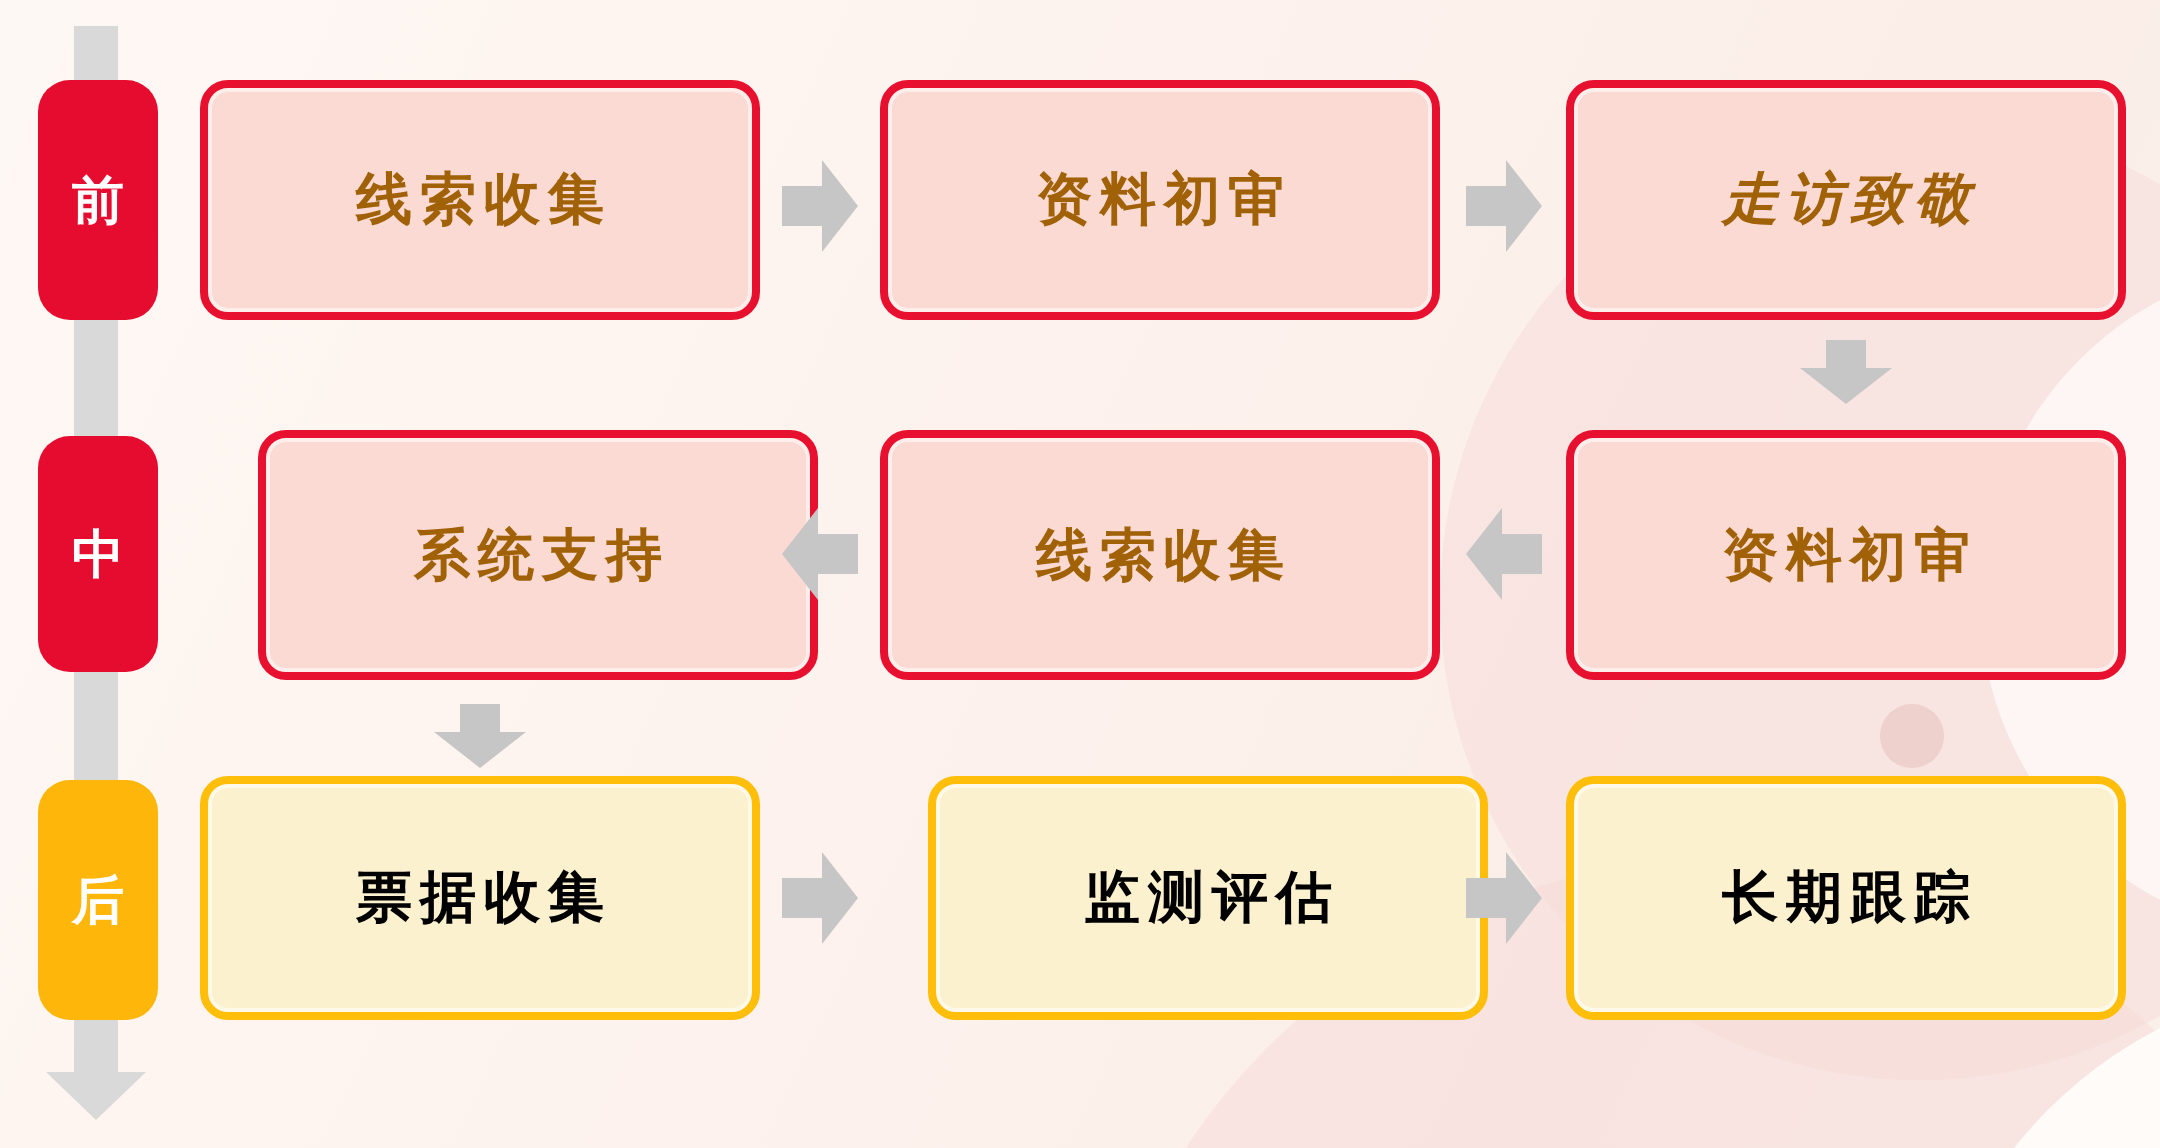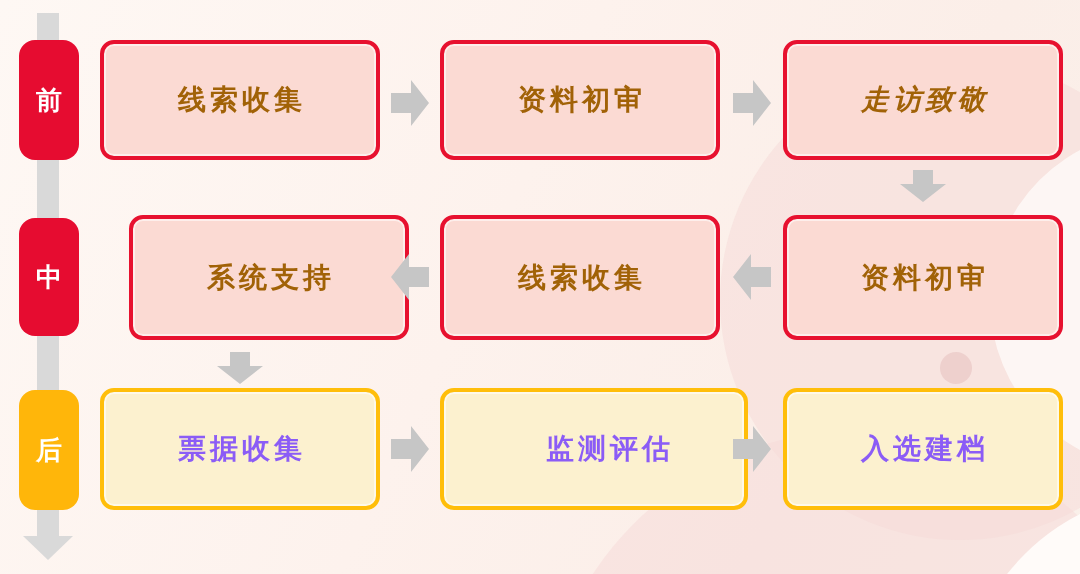--- a/index.html
+++ b/index.html
@@ -13,21 +13,21 @@
   .badge{position:absolute;left:19px;width:60px;border-radius:16px;z-index:2;
          display:flex;align-items:center;justify-content:center;
          color:#ffffff;font-size:26px;font-weight:bold;}
   .badge.red{background:#e60c30;}
   .badge.gold{background:#ffb60a;}
   .box{position:absolute;width:272px;border-radius:14px;border:4px solid;z-index:2;
        display:flex;align-items:center;justify-content:center;
        font-size:28px;font-weight:bold;letter-spacing:4px;text-indent:4px;
        box-shadow:inset 0 0 0 2px rgba(255,255,255,0.55);}
   .box.red{background:#fbdad3;border-color:#e7112f;color:#a16207;}
-  .box.gold{background:#fcf1cf;border-color:#ffbe0a;color:#8b5cf6;}
+  .box.gold{background:#fcf1cf;border-color:#ffbe0a;color:#000000;}
   .arrow{position:absolute;z-index:2;}
   .arrow.flip{transform:scaleX(-1);}
 </style>
 </head>
 <body>
 
 <div class="canvas">
 
   <div class="deco" style="left:720px;top:60px;width:480px;height:480px;background:rgba(246,217,215,0.50);"></div>
   <div class="deco" style="left:990px;top:130px;width:340px;height:340px;background:rgba(254,249,247,0.85);"></div>
@@ -64,25 +64,25 @@
   <div class="box red" style="left:440px;top:215px;height:117px;">
     <span>线索收集</span>
   </div>
   <div class="box red" style="left:783px;top:215px;height:117px;">
     <span>资料初审</span>
   </div>
 
   <div class="box gold" style="left:100px;top:388px;height:114px;">
     <span>票据收集</span>
   </div>
-  <div class="box gold" style="left:440px;top:388px;height:114px;padding-left:28px;">
+  <div class="box gold" style="left:464px;top:388px;height:114px;">
     <span>监测评估</span>
   </div>
   <div class="box gold" style="left:783px;top:388px;height:114px;">
-    <span>入选建档</span>
+    <span>长期跟踪</span>
   </div>
 
   <svg class="arrow" style="left:391px;top:80px;" width="38" height="46" viewBox="0 0 38 46">
       <polygon points="0,13 20,13 20,0 38,23 20,46 20,33 0,33" fill="#c6c6c6"></polygon>
     </svg>
   <svg class="arrow" style="left:733px;top:80px;" width="38" height="46" viewBox="0 0 38 46">
       <polygon points="0,13 20,13 20,0 38,23 20,46 20,33 0,33" fill="#c6c6c6"></polygon>
     </svg>
 
   <svg class="arrow" style="left:900px;top:170px;" width="46" height="32" viewBox="0 0 46 32">

